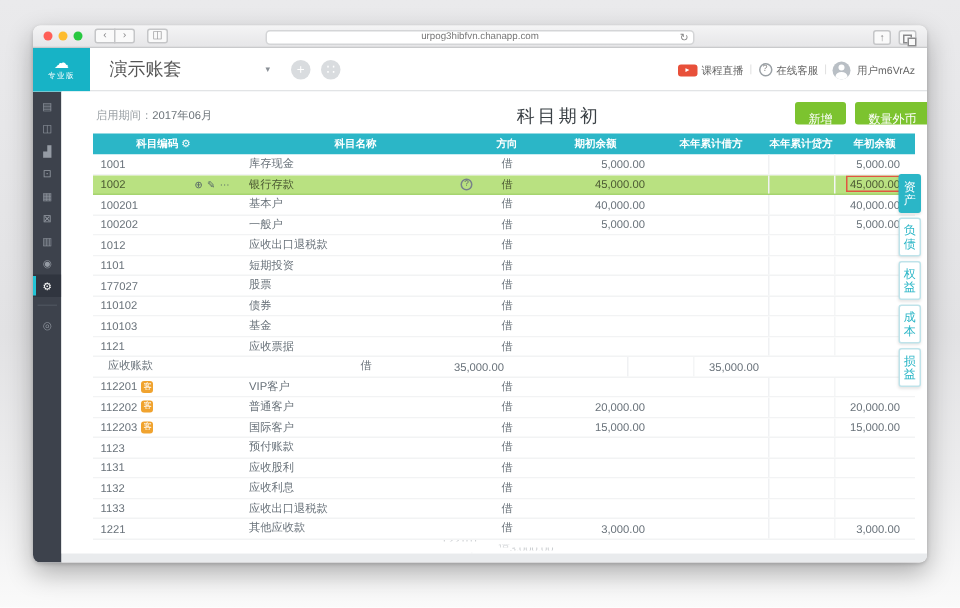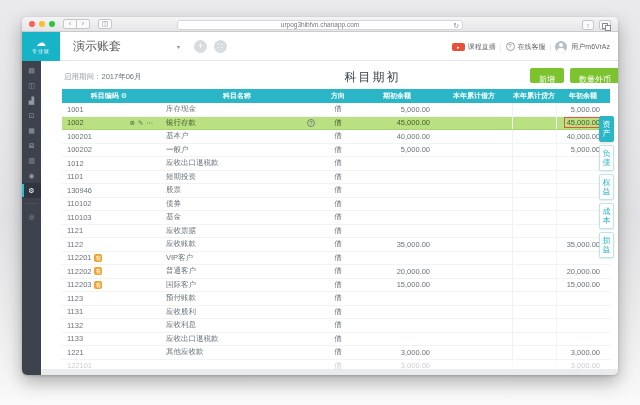--- a/index.html
+++ b/index.html
@@ -82,21 +82,21 @@
   .gbtn { background:#7cc32f; color:#fff; font-size:8px; height:15px; line-height:15px; padding:4px 9px; border-radius:2px; cursor:pointer; }
   
   .table { position:absolute; left:21px; top:28px; width:548px; }
   .thead { display:flex; background:#2bb6c7; color:#fff; height:14px; align-items:center; font-size:7px; font-weight:bold; }
   .th { text-align:center; }
   .th-code { width:94px; } .th-name { width:162px; } .th-dir { width:40px; }
   .th-open { width:78px; } .th-debit { width:76px; } .th-credit { width:44px; } .th-year { width:54px; }
   .sort-gear { font-weight:normal; font-size:7px; margin-left:2px; }
   .row { display:flex; height:13.5px; align-items:center; font-size:7.5px; color:#69727a; border-bottom:1px solid #f2f3f4; background:#fff; }
   .row.hl { background:#b9e181; border-bottom-color:#a6d46f; color:#4c5a33; }
-  .row.partial { opacity:.35; }
+  .row.partial { opacity:.35;flex-direction:column; }
   .c { overflow:hidden; white-space:nowrap; height:100%; display:flex; align-items:center; }
   .c-code { width:94px; padding-left:5px; }
   .row-actions { margin-left:auto; padding-right:3px; display:flex; gap:3px; font-size:6.5px; color:#566; }
   .c-name { width:162px; padding-left:10px; position:relative; }
   .name-help { position:absolute; right:3px; top:2.5px; width:8px; height:8px; border:1px solid #78828a; border-radius:50%; font-size:5.5px; line-height:7px; text-align:center; color:#5e666d; }
   .c-dir { width:40px; justify-content:center; }
   .c-open { width:78px; justify-content:flex-end; padding-right:6px; }
   .c-debit { width:76px; justify-content:flex-end; padding-right:6px; }
   .c-credit { width:44px; justify-content:flex-end; padding-right:4px; border-left:1px solid #f0f1f3; }
   .c-year { width:54px; justify-content:flex-end; padding-right:10px; border-left:1px solid #f4f5f6; }
@@ -302,21 +302,21 @@
                   <div>短期投资</div>
                 </div>
                 <div class="c c-dir">借</div>
                 <div class="c c-open"></div>
                 <div class="c c-debit"></div>
                 <div class="c c-credit"></div>
                 <div class="c c-year"></div>
               </div>
               <div class="row">
                 <div class="c c-code">
-                  <div>130946</div>
+                  <div>177027</div>
                 </div>
                 <div class="c c-name">
                   <div>股票</div>
                 </div>
                 <div class="c c-dir">借</div>
                 <div class="c c-open"></div>
                 <div class="c c-debit"></div>
                 <div class="c c-credit"></div>
                 <div class="c c-year"></div>
               </div>
@@ -353,23 +353,20 @@
                 <div class="c c-name">
                   <div>应收票据</div>
                 </div>
                 <div class="c c-dir">借</div>
                 <div class="c c-open"></div>
                 <div class="c c-debit"></div>
                 <div class="c c-credit"></div>
                 <div class="c c-year"></div>
               </div>
               <div class="row">
-                <div class="c c-code">
-                  <div>1122</div>
-                </div>
                 <div class="c c-name">
                   <div>应收账款</div>
                 </div>
                 <div class="c c-dir">借</div>
                 <div class="c c-open">35,000.00</div>
                 <div class="c c-debit"></div>
                 <div class="c c-credit"></div>
                 <div class="c c-year">35,000.00</div>
               </div>
               <div class="row">

